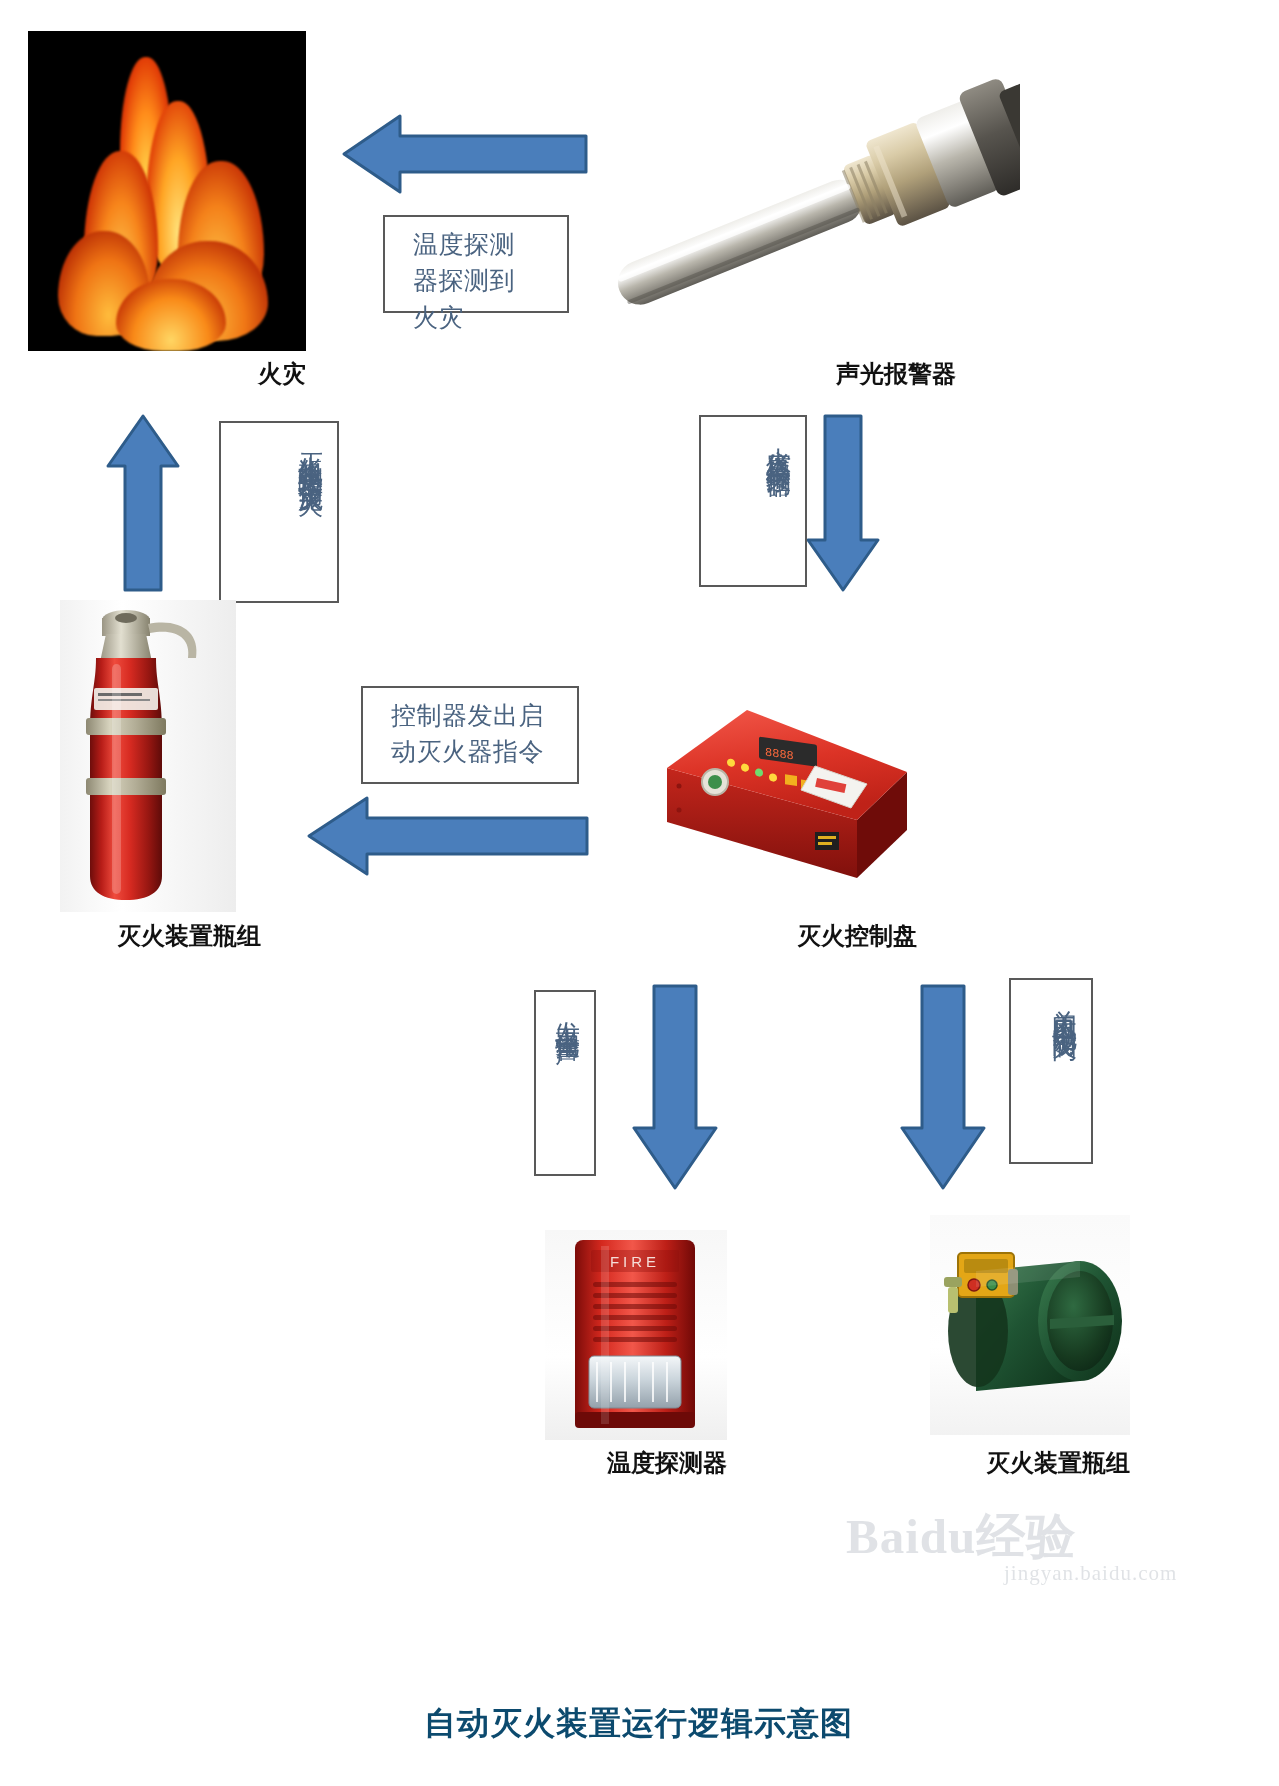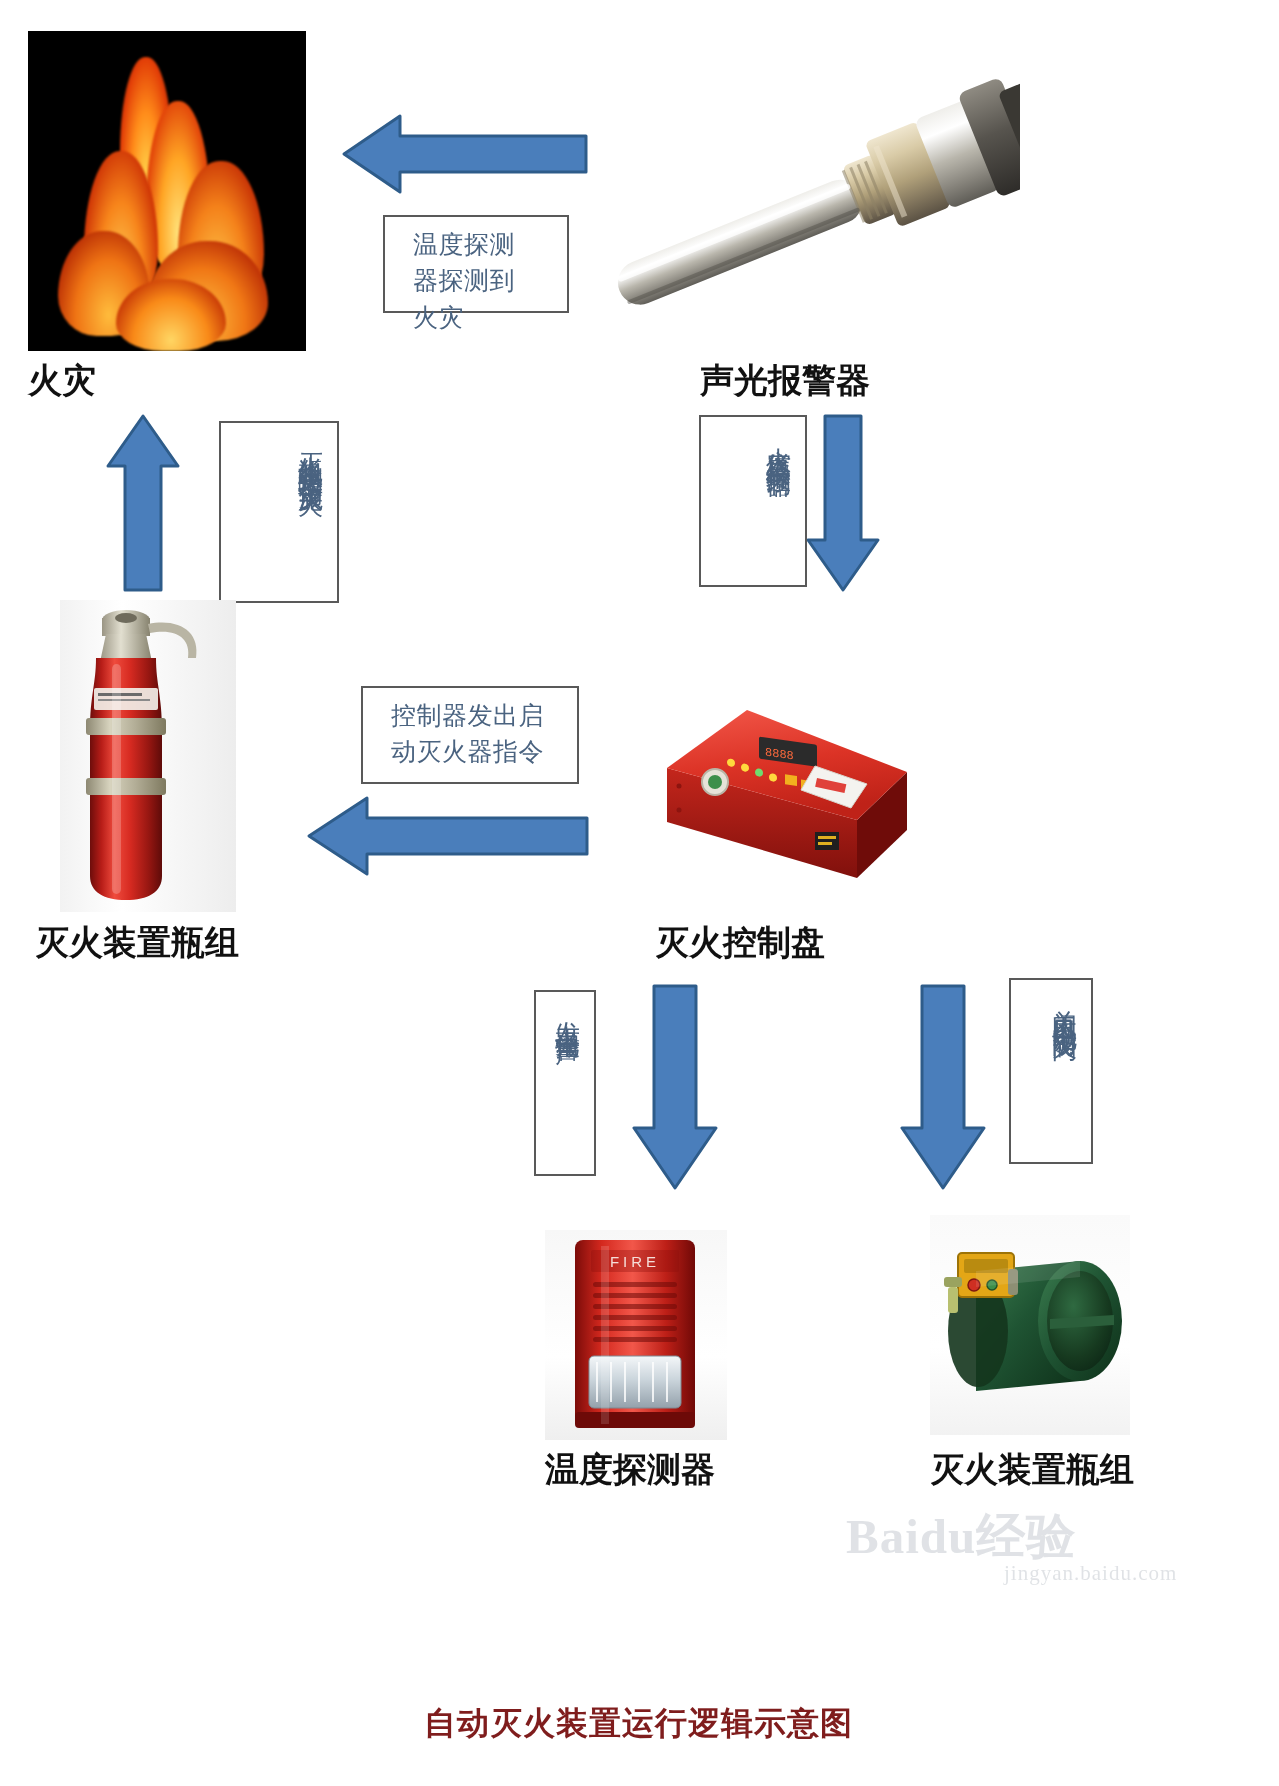--- a/index.html
+++ b/index.html
@@ -19,25 +19,25 @@
     padding:10px 28px;font-size:25px;line-height:1.45;
     letter-spacing:.5px;
   }
   .tbox.vert{
     writing-mode:vertical-rl;text-orientation:upright;
     padding:10px 8px;font-size:25px;line-height:1.5;letter-spacing:3px;
   }
 
   
   .caption{
-    position:absolute;font-weight:bold;font-size:34px;color:#111;
-    text-align:left;white-space:nowrap;
+    position:absolute;font-weight:bold;font-size:24px;color:#111;
+    text-align:right;white-space:nowrap;
   }
   .title{
-    position:absolute;font-weight:bold;font-size:32px;color:#7f1d1d;
+    position:absolute;font-weight:bold;font-size:32px;color:#0c4a6e;
     white-space:nowrap;letter-spacing:1px;
   }
 
   
   .arrow svg{display:block;}
 
   
   .pic{position:absolute;overflow:hidden;}
 
   

